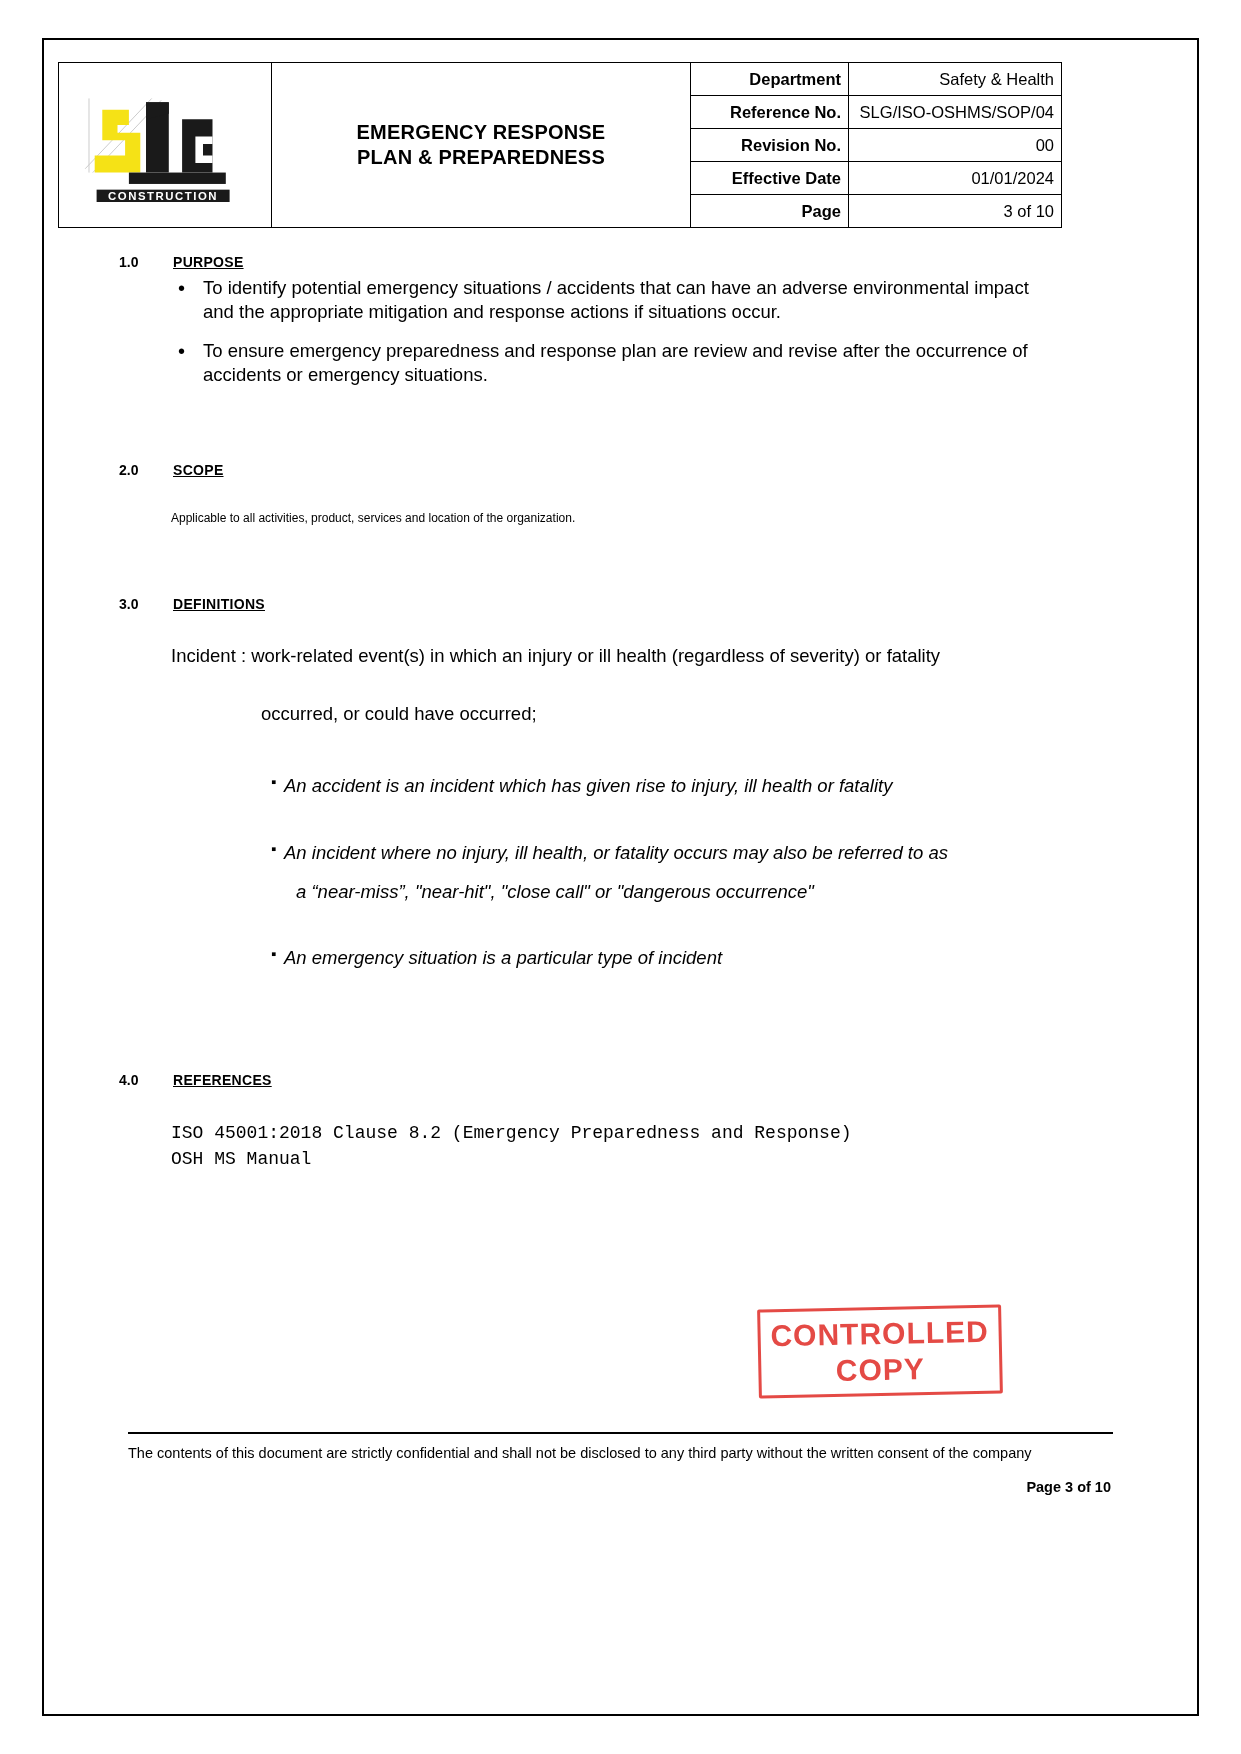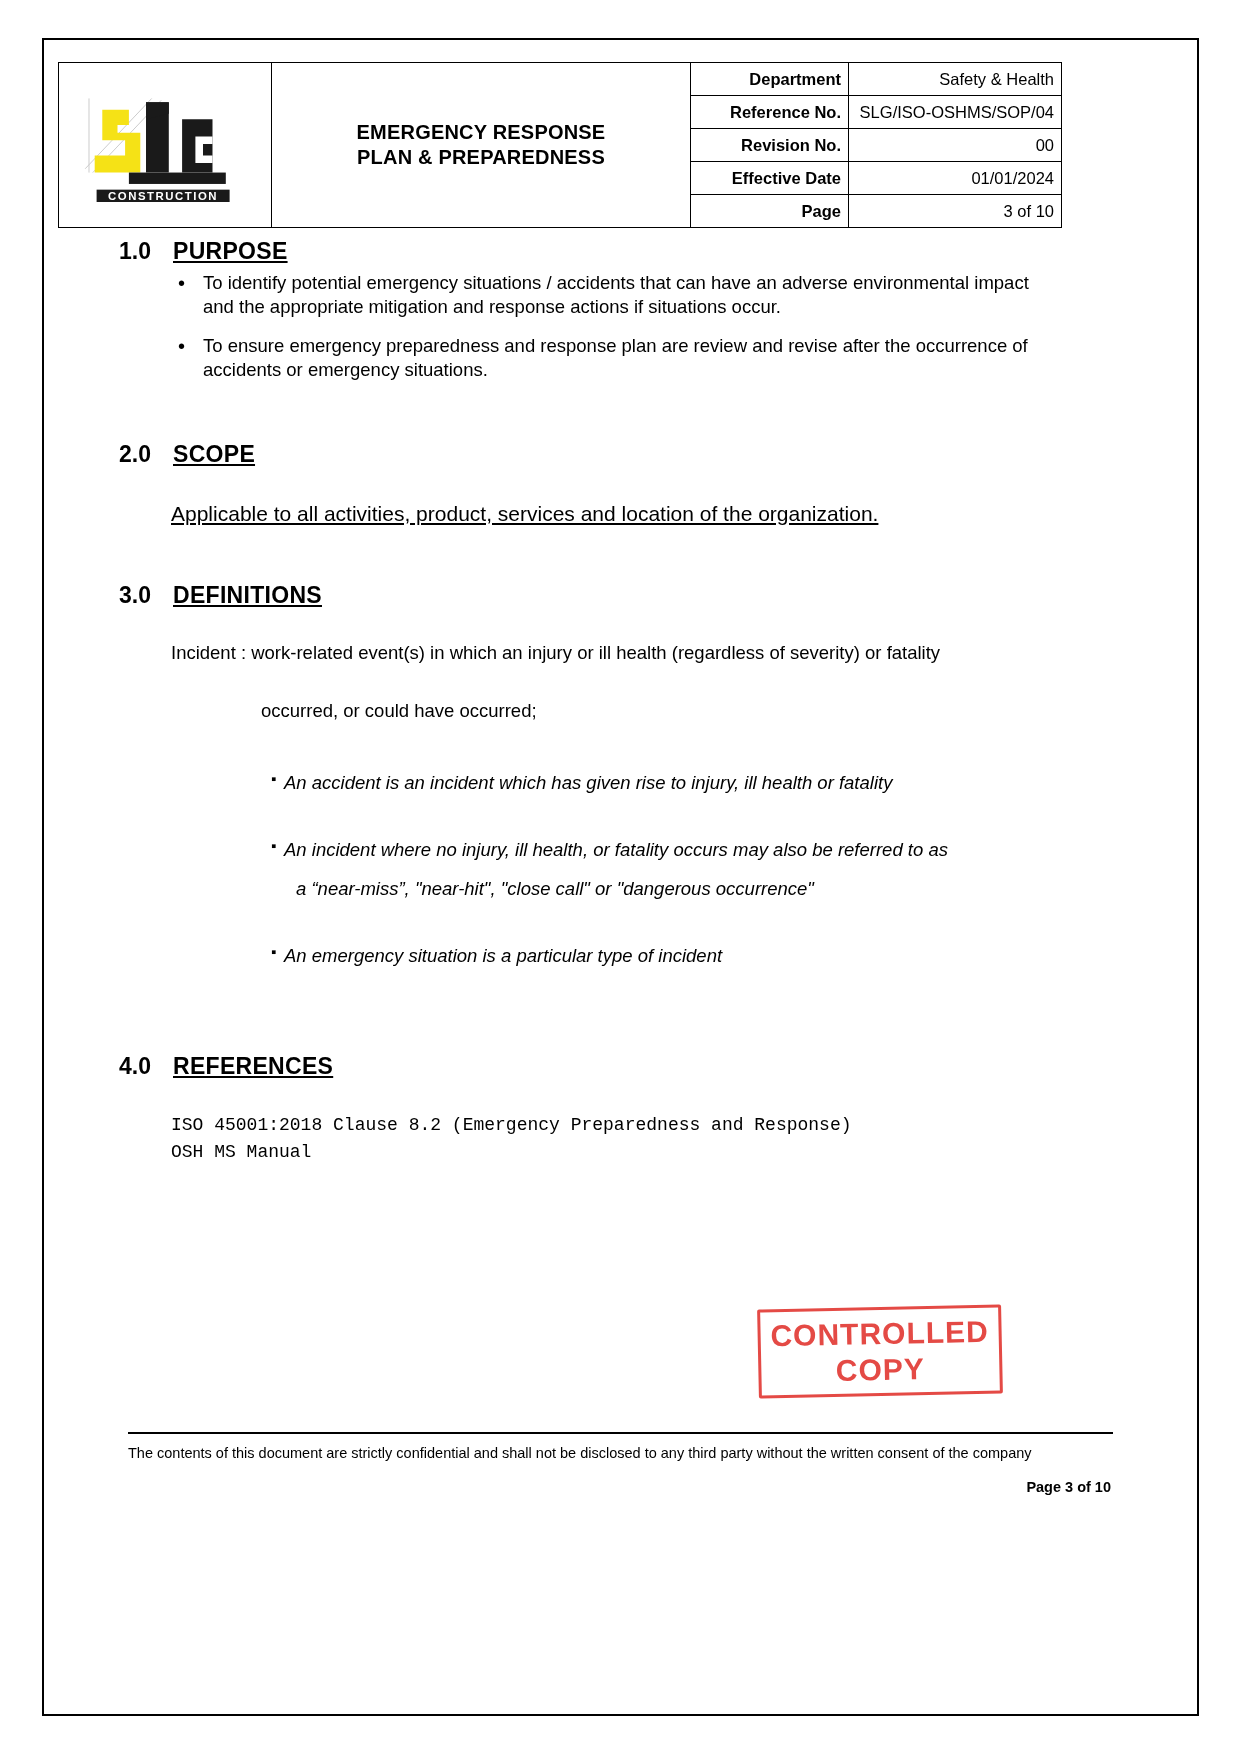--- a/index.html
+++ b/index.html
@@ -108,22 +108,22 @@
     top: 238px;
     width: 1000px;
   }
   .section {
     margin-bottom: 2px;
   }
   .sec-head {
     display: flex;
     align-items: baseline;
     font-weight: bold;
-    font-size: 23px;
-    margin: 0 0 6px 0;
+    font-size: 14px;
+    margin: 16px 0 6px 0;
   }
   .sec-num {
     width: 54px;
     flex: 0 0 54px;
     padding-left: 61px;
     box-sizing: content-box;
   }
   .sec-title {
     letter-spacing: 0.3px;
     text-decoration: underline;
@@ -142,24 +142,23 @@
     padding-right: 0px;
   }
   .bullets li .dot {
     position: absolute;
     left: 120px;
     top: -1px;
     font-size: 20px;
     line-height: 1.32;
   }
   .para-indent {
-    font-size: 21px;
+    font-size: 12px;
     line-height: 1.35;
     padding-left: 113px;
-    text-decoration: underline;
   }
   .def-line {
     font-size: 18.5px;
     line-height: 1.35;
     padding-left: 113px;
   }
   .def-cont {
     font-size: 18.5px;
     line-height: 1.35;
     padding-left: 203px;

